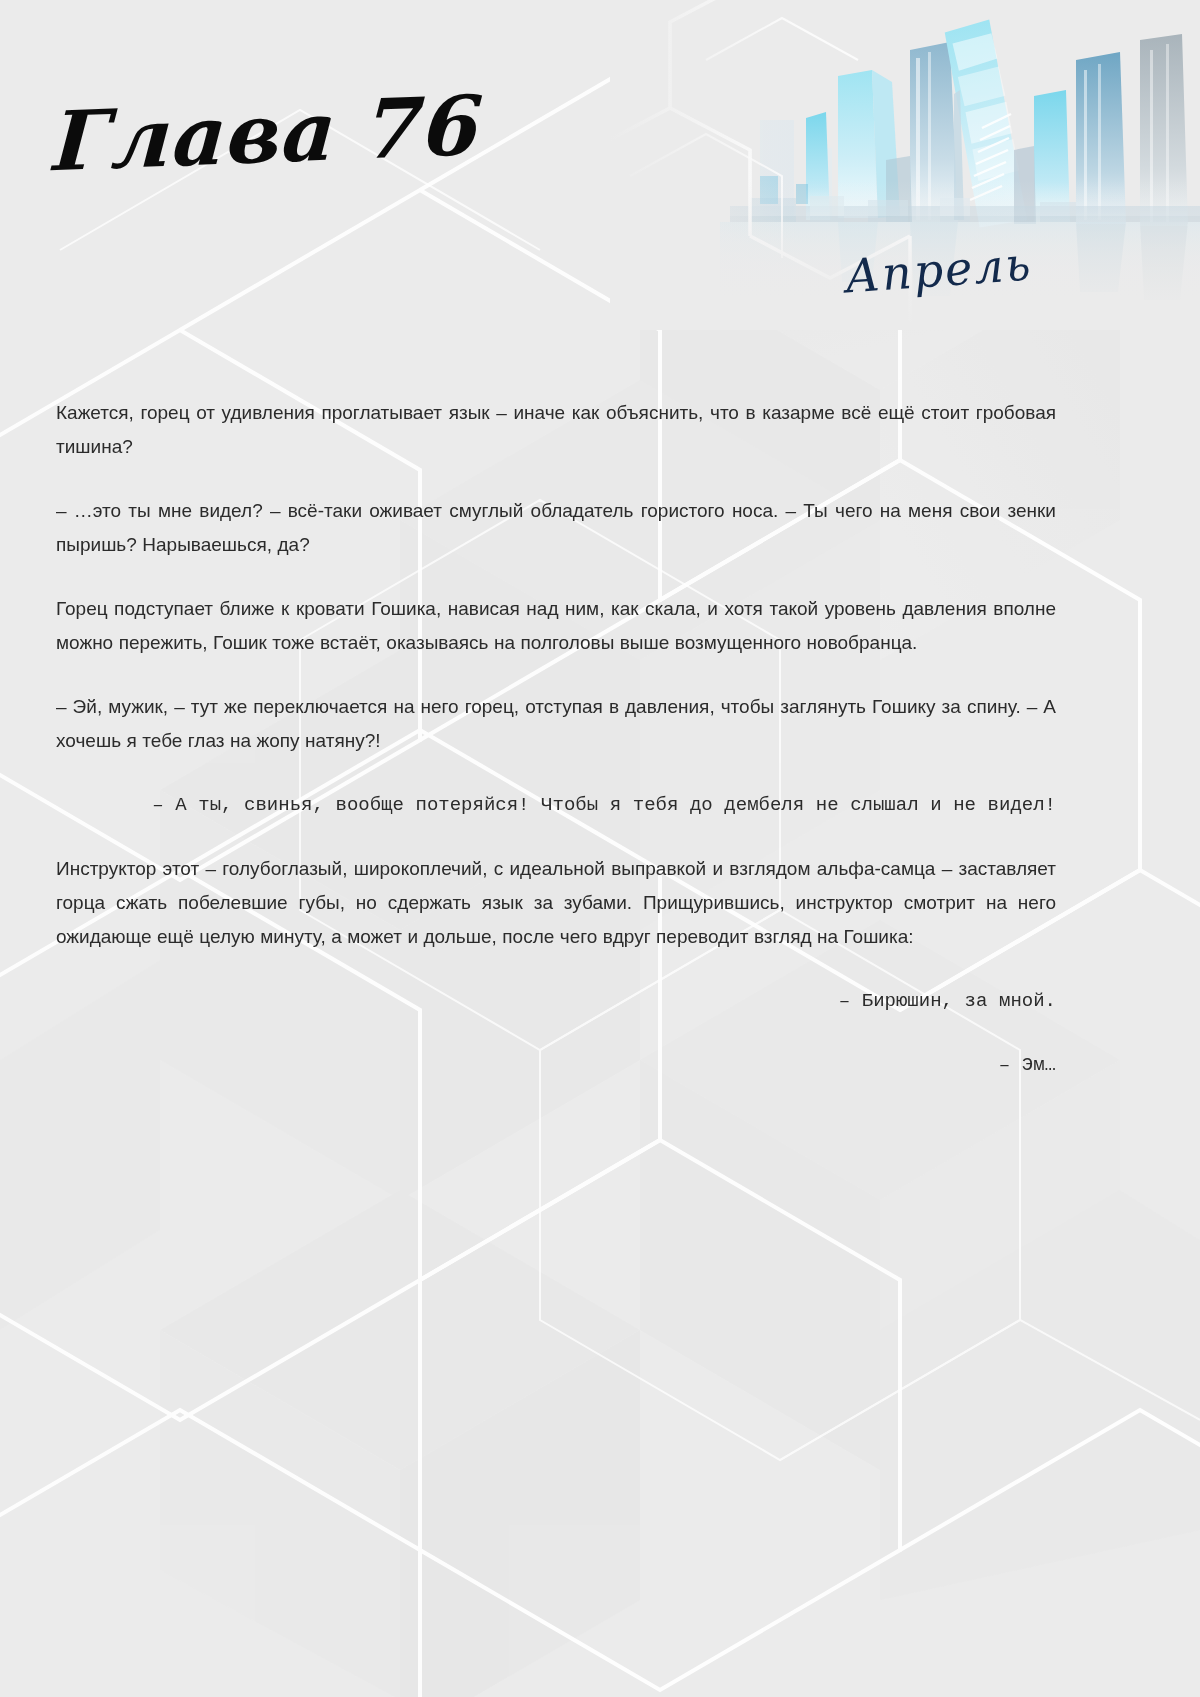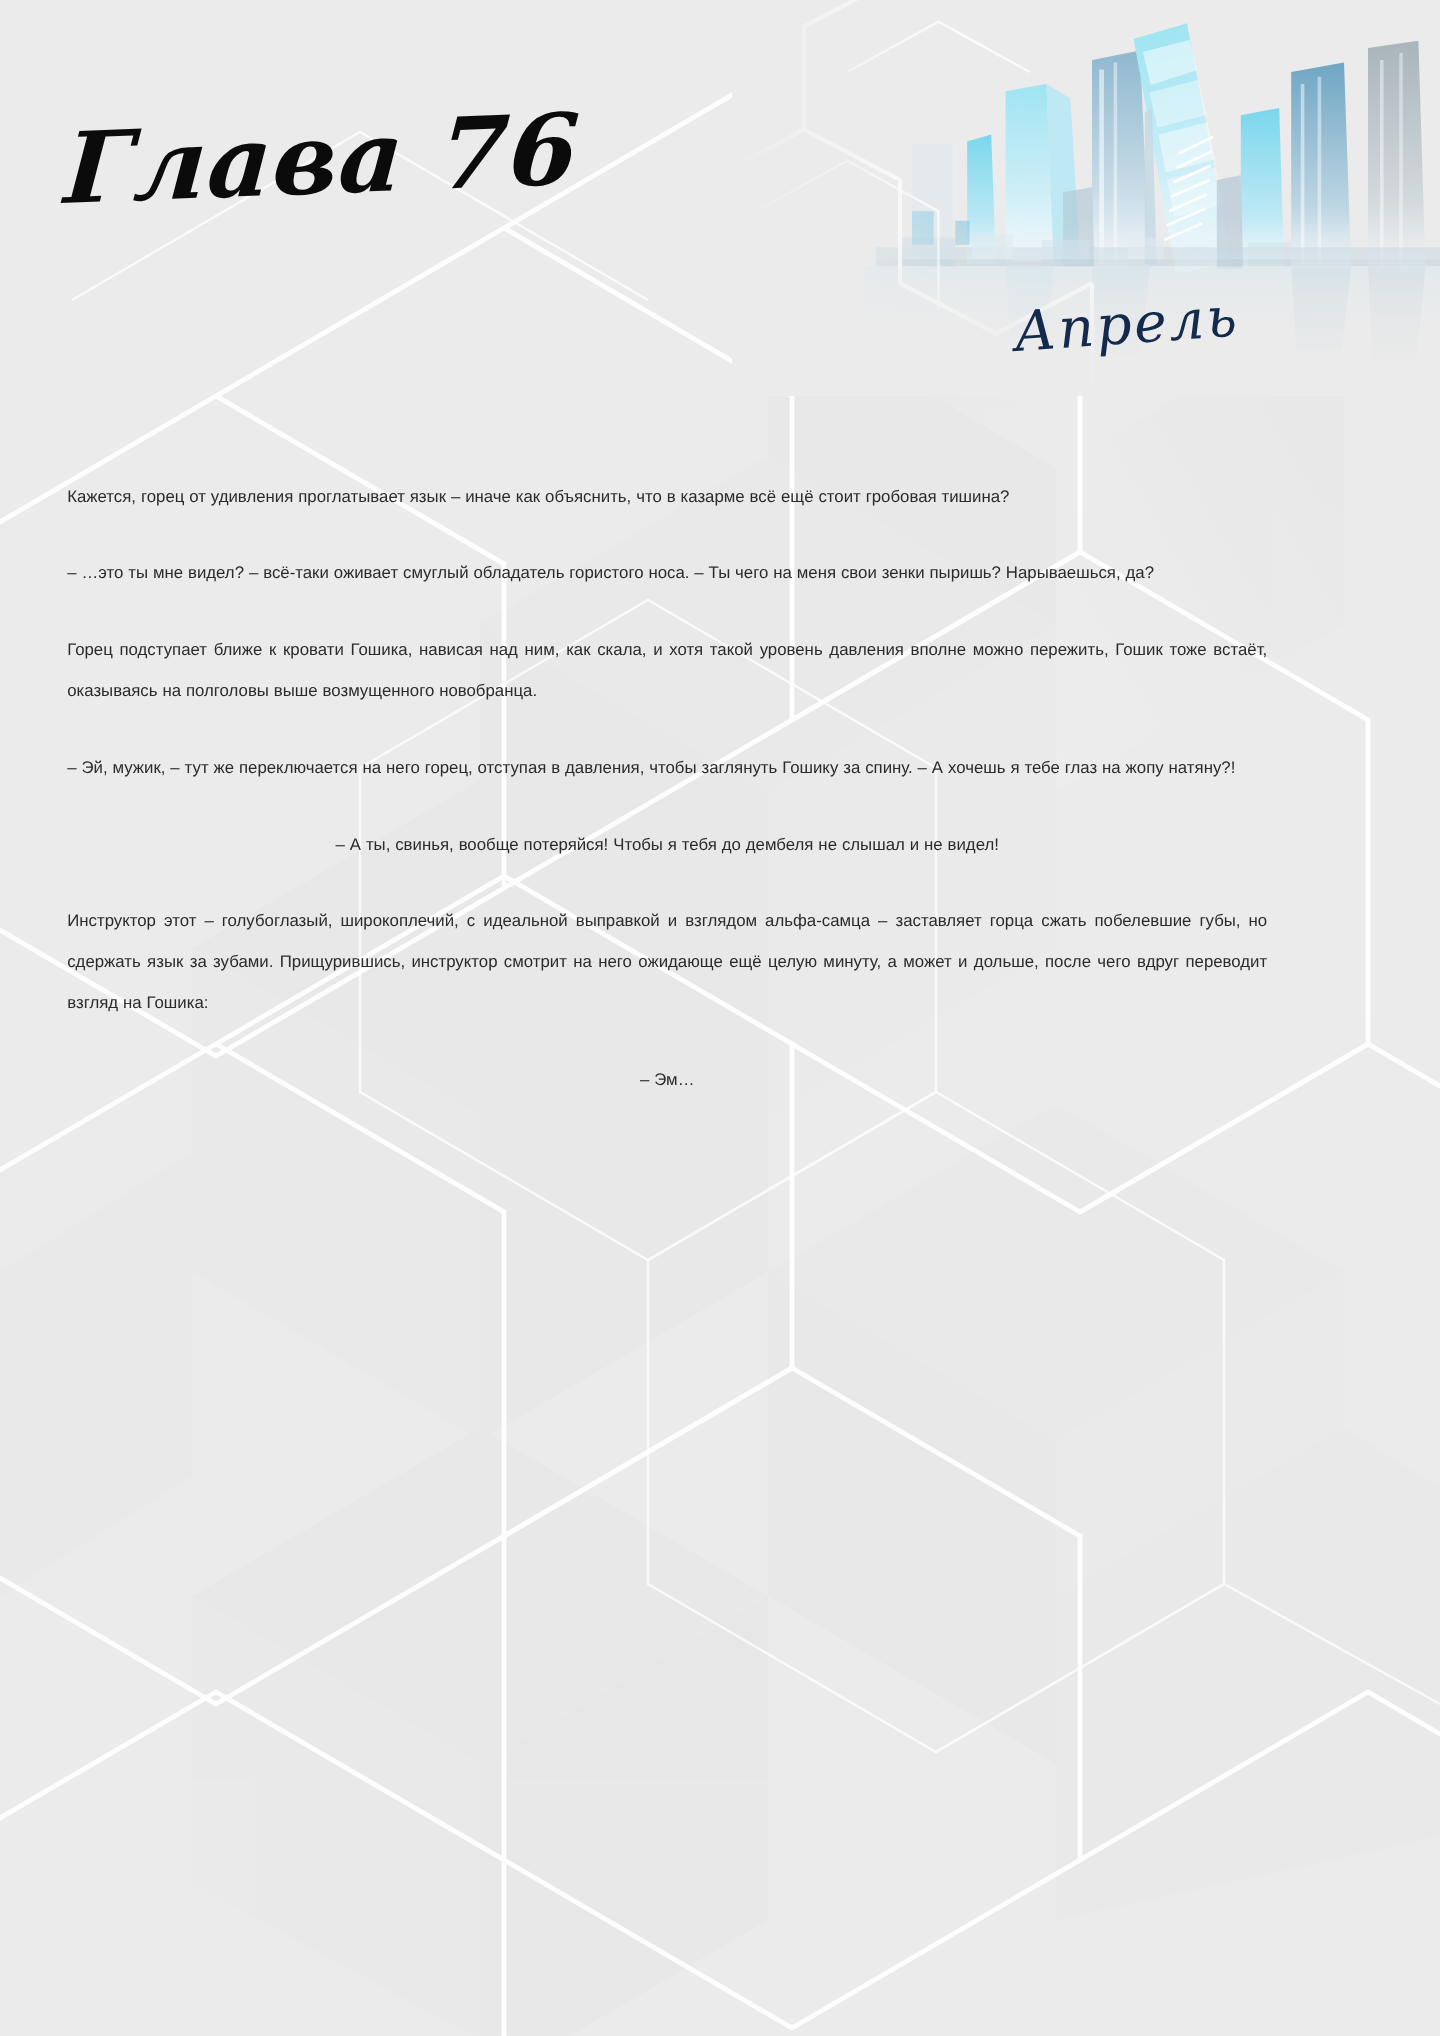--- a/index.html
+++ b/index.html
@@ -81,30 +81,30 @@
 
   
   .content {
     position: absolute;
     top: 396px;
     left: 56px;
     width: 1000px;
     z-index: 3;
   }
   .para {
-    font-size: 14px;
+    font-size: 19px;
     line-height: 34px;
     color: #2b2b2b;
     text-align: justify;
     margin: 0 0 30px 0;
     hyphens: none;
     word-spacing: 0.2px;
   }
   .para.last-blk { margin-bottom: 13px; }
-  .para.nojust { text-align: center; }
+  .para.nojust { text-align: right; font-family: Liberation Mono, monospace; }
 </style>
 </head>
 <body>
 
 <div class="page">
 
   <div class="bg-layer">
     <svg viewBox="0 0 1200 1697" xmlns="http://www.w3.org/2000/svg">
       <defs>
         <linearGradient id="gFade" x1="0" y1="0" x2="0.4" y2="1">
@@ -308,16 +308,17 @@
     <div class="month-label">Апрель</div>
   </div>
 
   <div class="content">
     <p class="para">Кажется, горец от удивления проглатывает язык – иначе как объяснить, что в казарме всё ещё стоит гробовая тишина?</p>
     <p class="para">– …это ты мне видел? – всё-таки оживает смуглый обладатель гористого носа. – Ты чего на меня свои зенки пыришь? Нарываешься, да?</p>
     <p class="para">Горец подступает ближе к кровати Гошика, нависая над ним, как скала, и хотя такой уровень давления вполне можно пережить, Гошик тоже встаёт, оказываясь на полголовы выше возмущенного новобранца.</p>
     <p class="para">– Эй, мужик, – тут же переключается на него горец, отступая в давления, чтобы заглянуть Гошику за спину. – А хочешь я тебе глаз на жопу натяну?!</p>
     <p class="para nojust">– А ты, свинья, вообще потеряйся! Чтобы я тебя до дембеля не слышал и не видел!</p>
     <p class="para">Инструктор этот – голубоглазый, широкоплечий, с идеальной выправкой и взглядом альфа-самца – заставляет горца сжать побелевшие губы, но сдержать язык за зубами. Прищурившись, инструктор смотрит на него ожидающе ещё целую минуту, а может и дольше, после чего вдруг переводит взгляд на Гошика:</p>
+    <p class="para nojust">– Бирюшин, за мной.</p>
     <p class="para nojust last-blk">– Эм…</p>
   </div>
 
 </div>
 
 </body></html>

